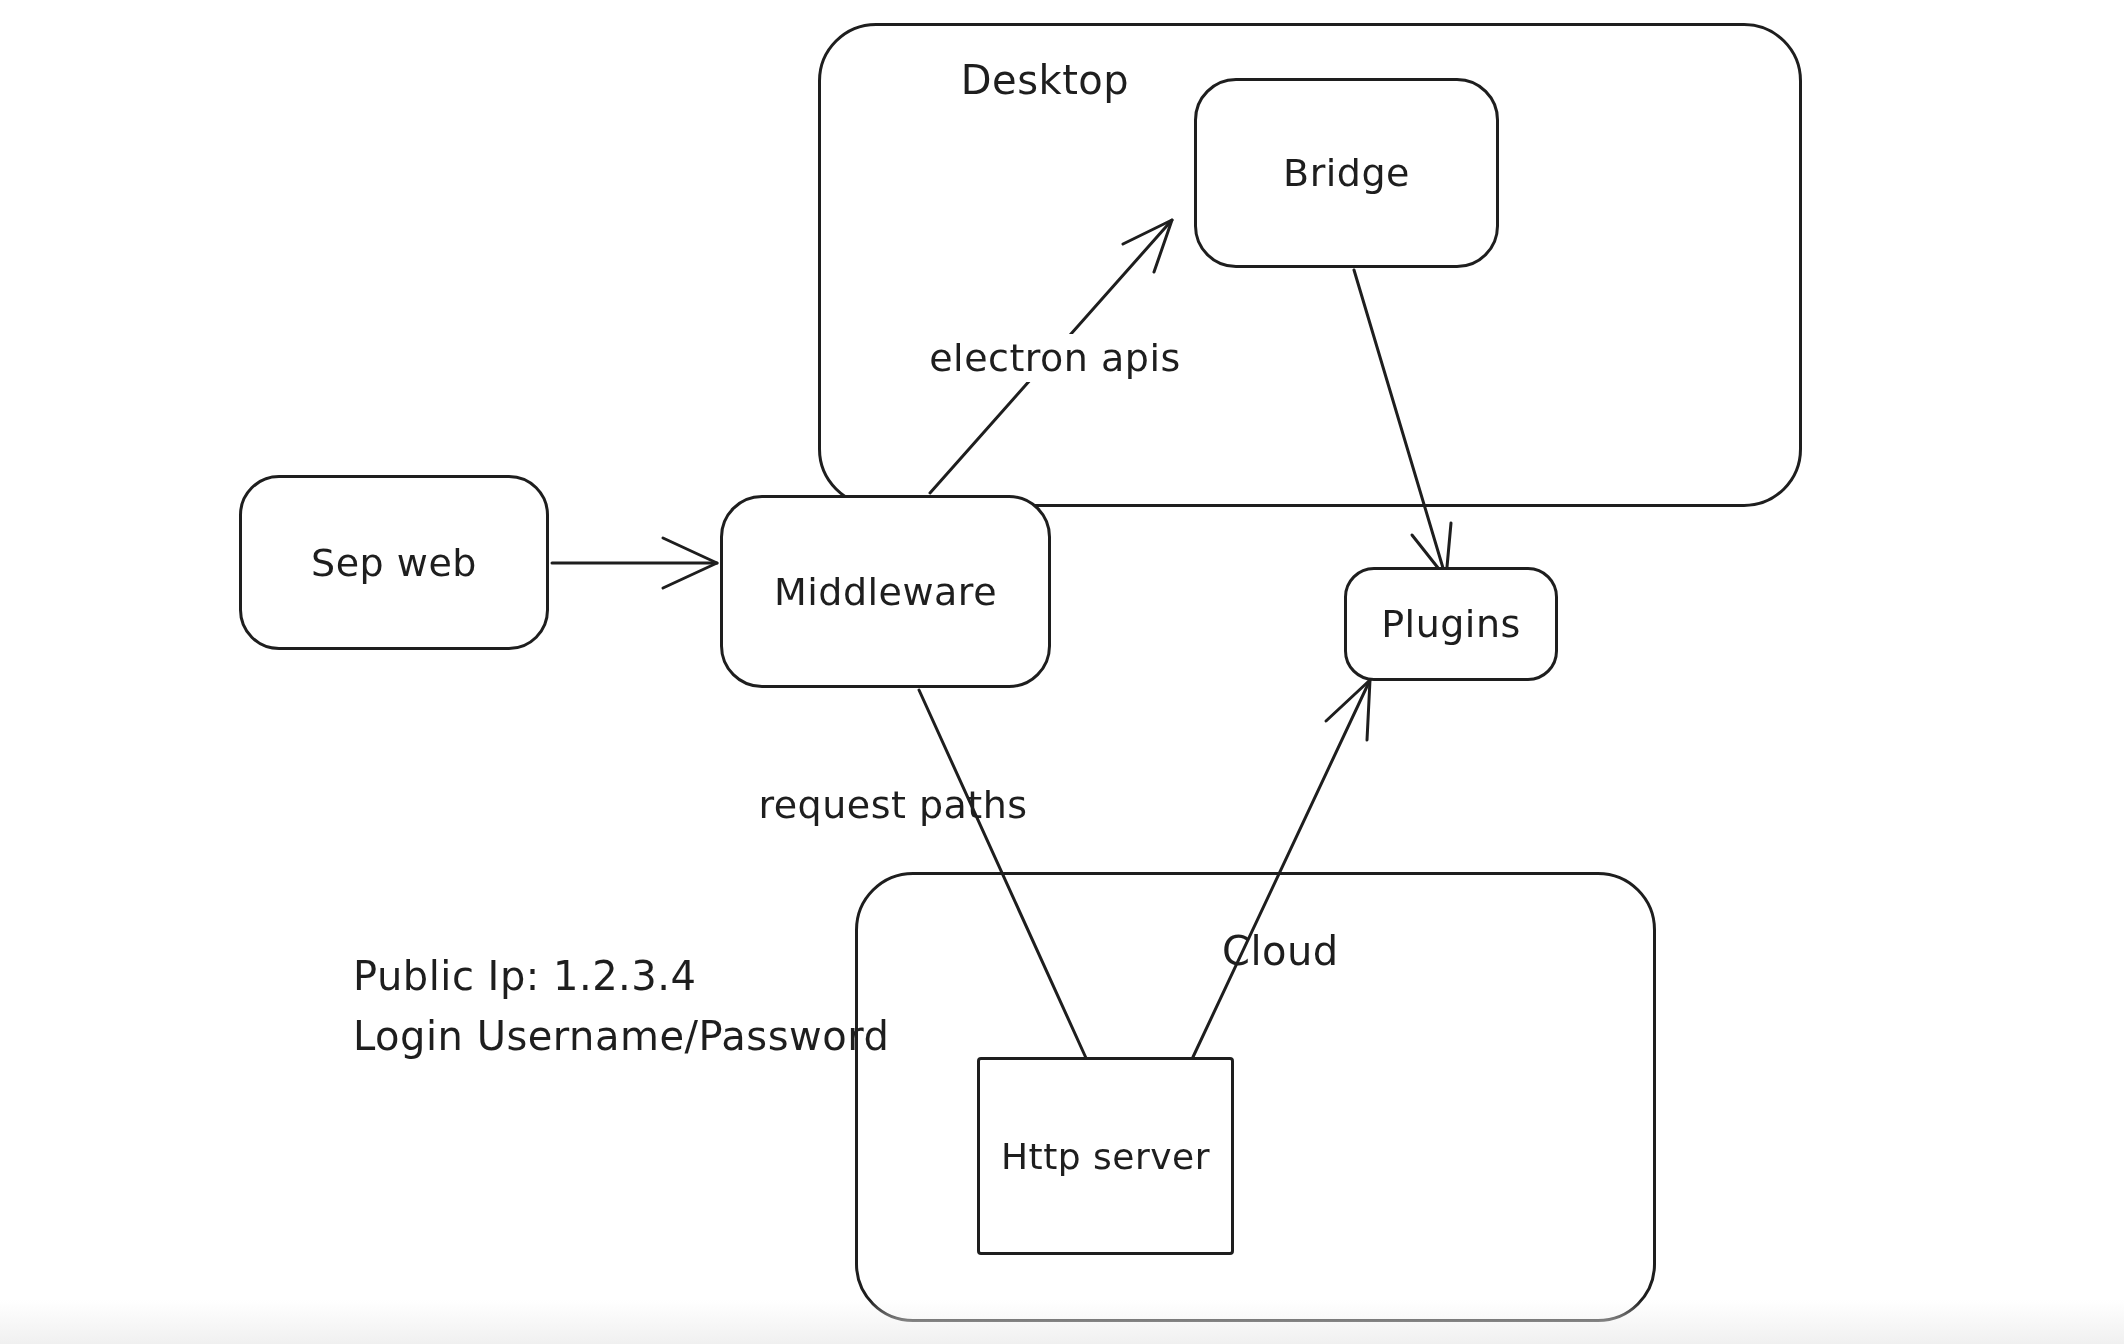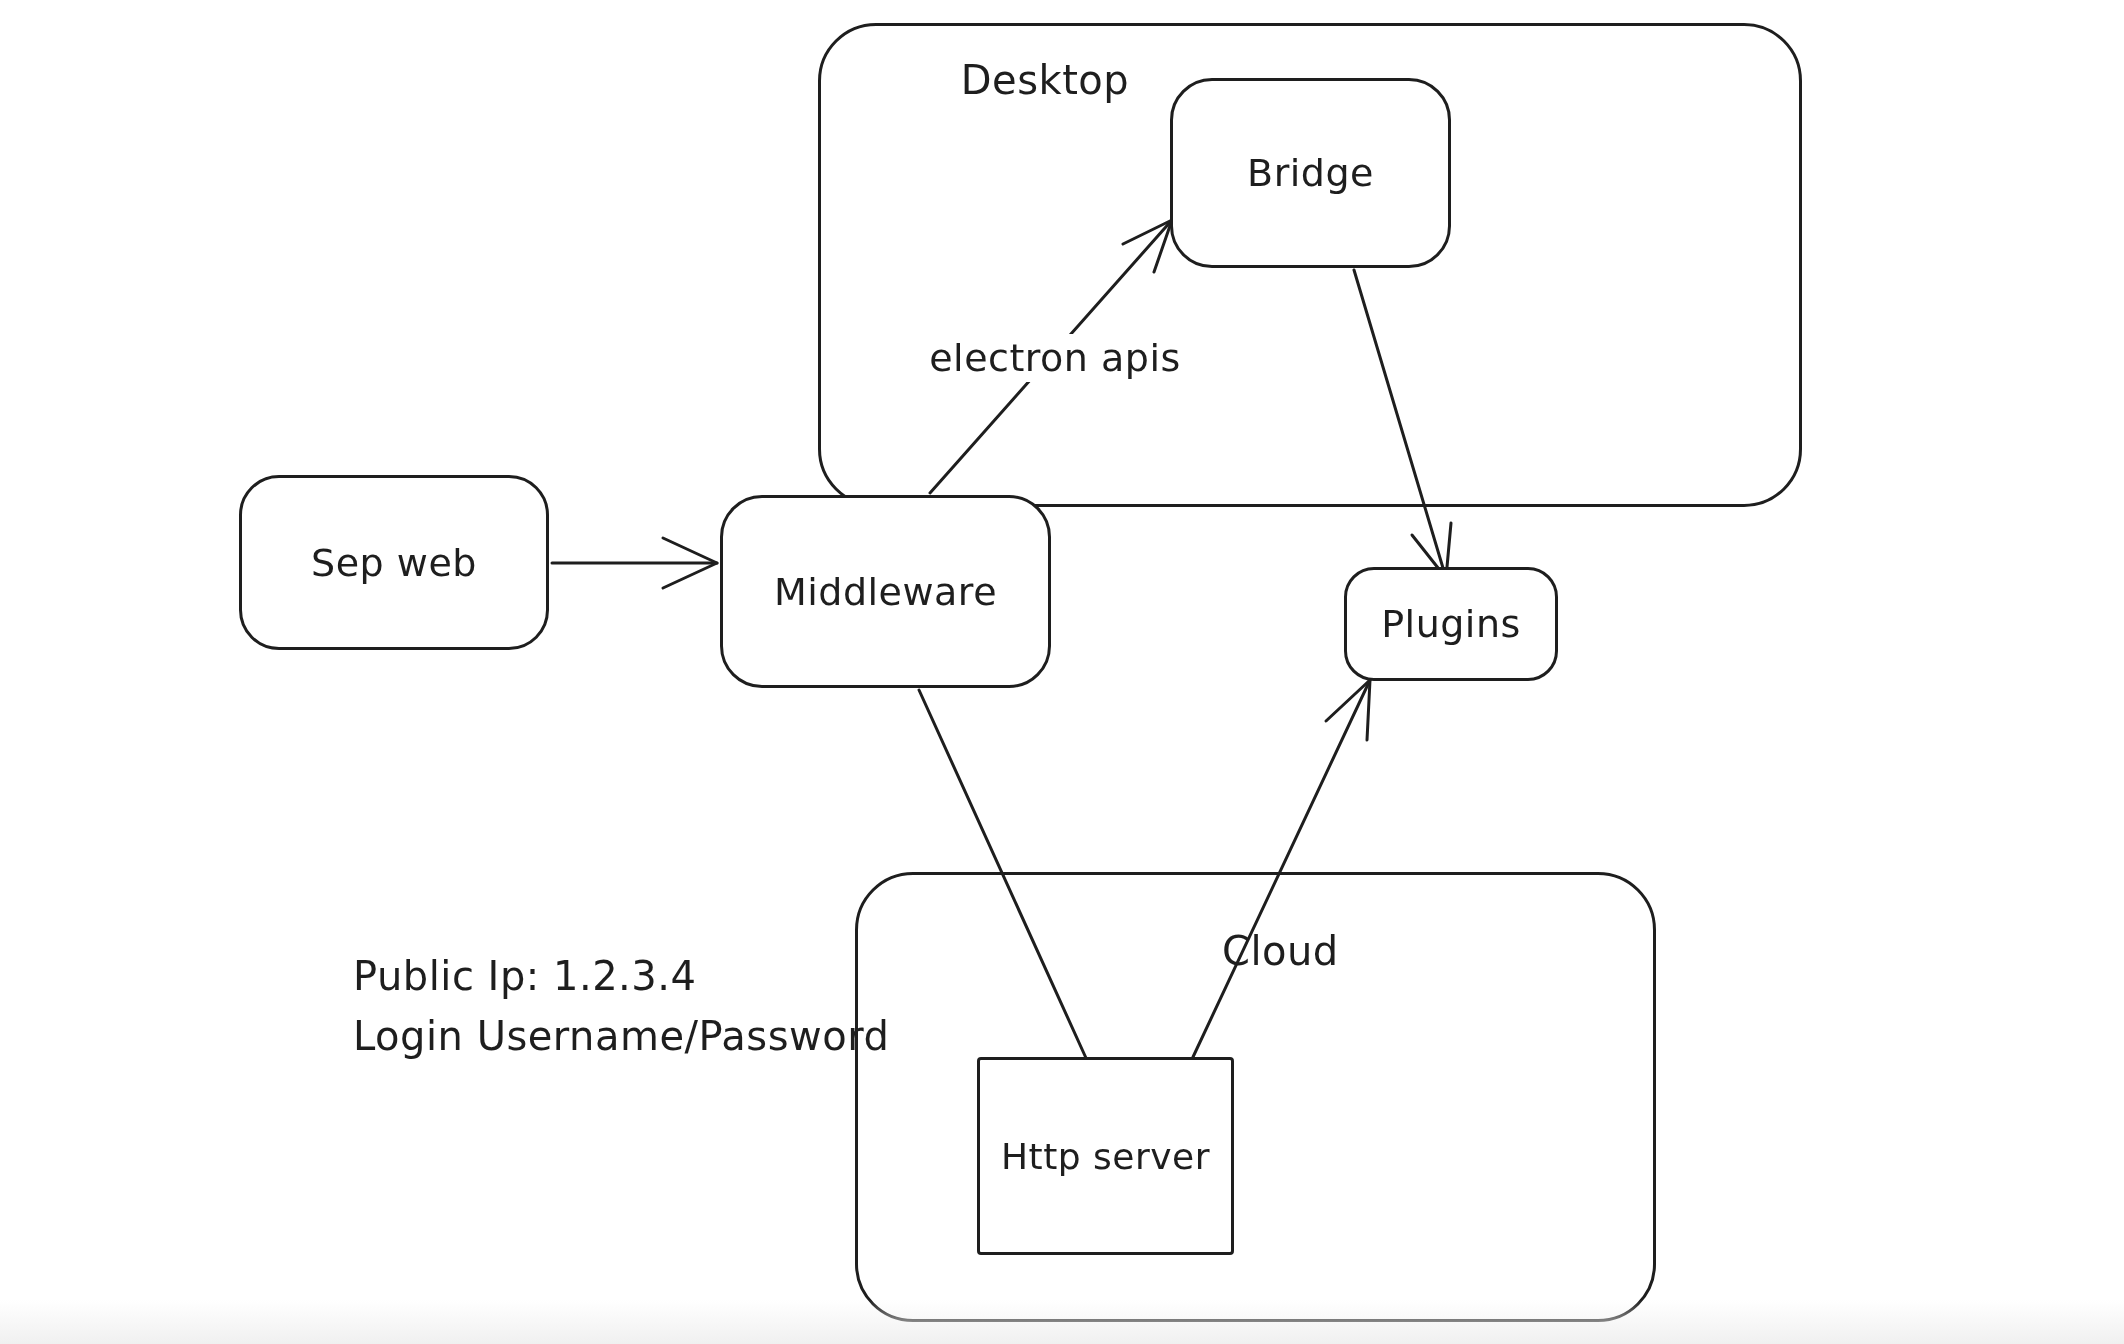--- a/index.html
+++ b/index.html
@@ -20,21 +20,21 @@
   .node-shape{z-index:3;}
   .shape .label{
     font-size:38px;letter-spacing:.5px;white-space:nowrap;color:#1e1e1e;
   }
   
   #desktop{left:818px;top:23px;width:984px;height:484px;border-radius:58px;}
   #cloud{left:855px;top:872px;width:801px;height:450px;border-radius:58px;}
   
   #jan-web{left:239px;top:475px;width:310px;height:175px;border-radius:40px;}
   #middleware{left:720px;top:495px;width:331px;height:193px;border-radius:42px;text-align:right;}
-  #bridge{left:1170px;top:78px;width:281px;height:190px;border-radius:42px;}
+  #bridge{left:1194px;top:78px;width:305px;height:190px;border-radius:42px;}
   #plugins{left:1344px;top:567px;width:214px;height:114px;border-radius:30px;}
   #http-server{left:977px;top:1057px;width:257px;height:198px;border-radius:4px;}
   #http-server .label{font-size:36px;}
   
   .float-label{
     position:absolute;z-index:4;font-size:40px;letter-spacing:.5px;
     white-space:nowrap;color:#1e1e1e;
   }
   .centered{transform:translate(-50%,-50%);}
   #desktop-label{left:1045px;top:80px;}
@@ -95,20 +95,21 @@
     <span class="label">Plugins</span>
   </div>
   <div id="http-server" class="shape node-shape">
     <span class="label">Http server</span>
   </div>
 
   <div id="desktop-label" class="float-label centered">Desktop</div>
   <div id="cloud-label" class="float-label">Cloud</div>
 
   <div id="electron-apis-label" class="float-label centered">electron apis</div>
+  <div id="request-paths-label" class="float-label centered">request paths</div>
 
   <div id="public-ip-note" class="float-label">
     <div>Public Ip: 1.2.3.4</div>
     <div>Login Username/Password</div>
   </div>
 
   <div id="page-bottom-fade"></div>
 </div>
 
 </body></html>

